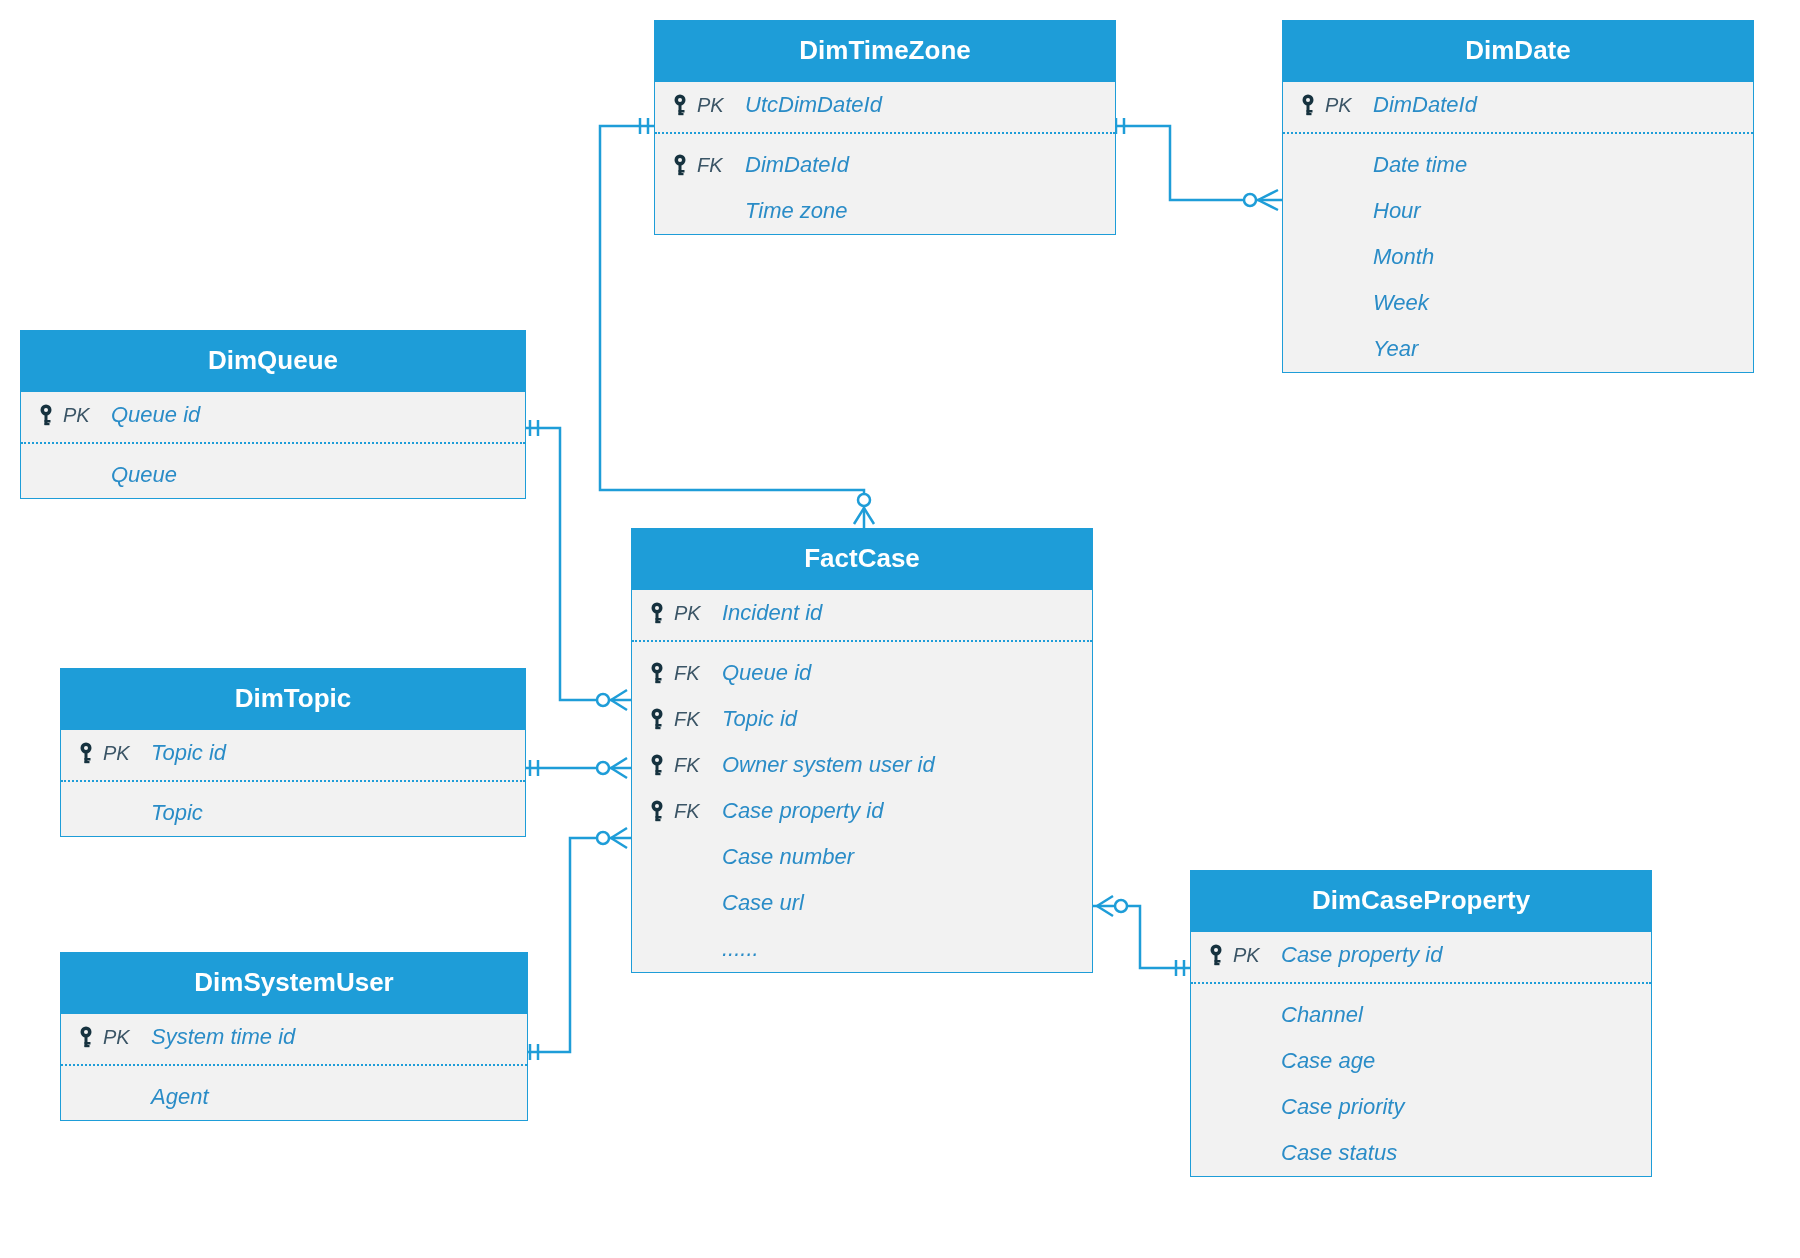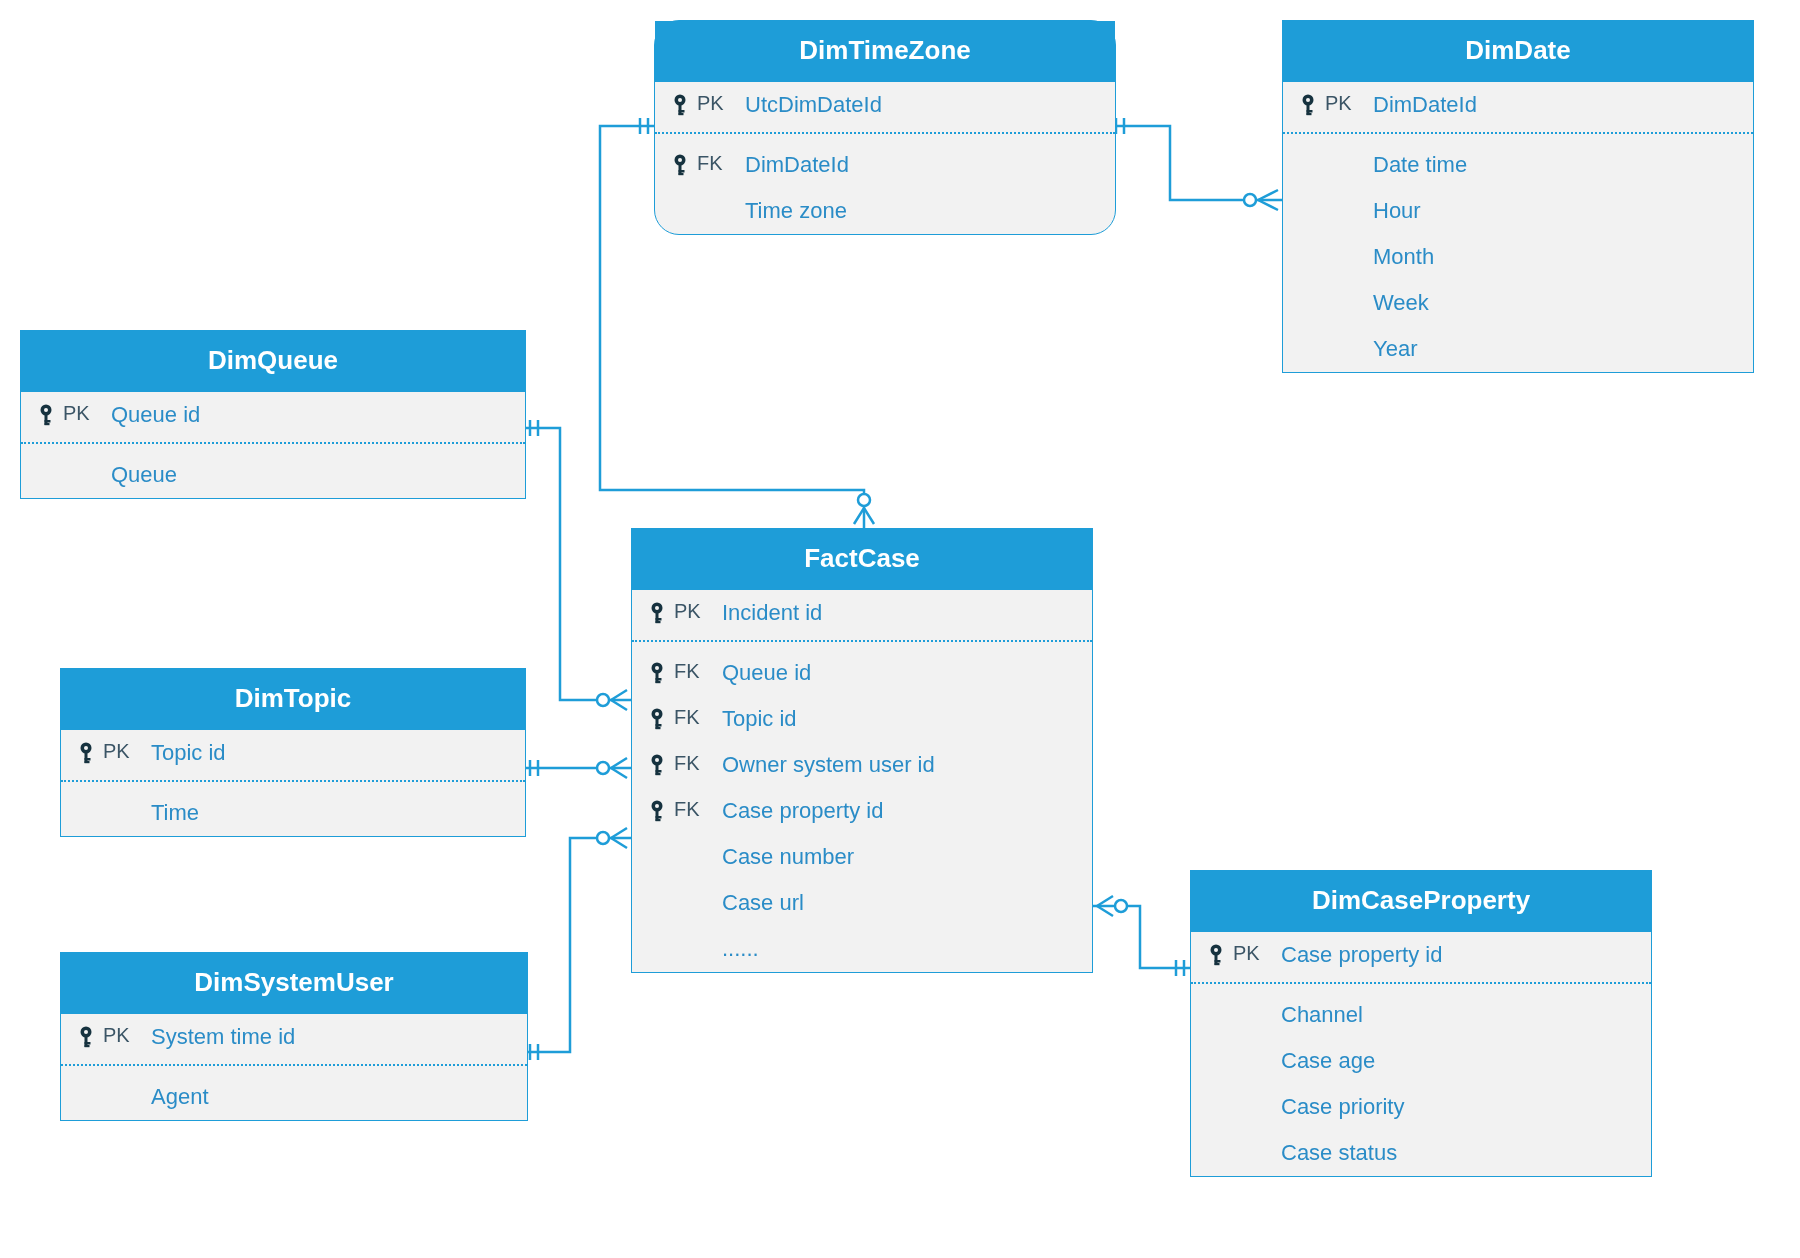--- a/index.html
+++ b/index.html
@@ -35,23 +35,25 @@
     font-weight: 600;
     font-size: 26px;
     text-align: center;
     padding: 14px 0 16px 0;
   }
   .entity-body {
     padding: 0;
   }
   .row {
     display: flex;
+    align-items: center;
     padding: 10px 12px 10px 8px;
     font-size: 22px;
     color: #2a8cc7;
+    font-style: italic;
   }
   .row.after-pk {
     border-top: 2px dotted #1e9dd8;
     margin-top: 4px;
     padding-top: 18px;
   }
   .icon-cell {
     width: 34px;
     display: flex;
     justify-content: center;
@@ -110,21 +112,21 @@
 
     <path d="M1093 906 L1140 906 L1140 968 L1190 968"></path>
     <path d="M1097 906 L1113 896 M1097 906 L1113 916"></path>
         <circle cx="1121" cy="906" r="6" stroke="#1e9dd8" fill="#fff"></circle>
     <path d="M1176 960 L1176 976"></path>
         <path d="M1184 960 L1184 976"></path>
   </g>
 </svg>
 
 <div id="entities-root">
-      <div class="entity" style="left: 654px; top: 20px; width: 462px; border-radius: 25px;">
+      <div class="entity" style="left: 654px; top: 20px; width: 462px;">
         <div class="entity-header">DimTimeZone</div>
         <div class="entity-body">
           <div class="row">
             <div class="icon-cell key-icon">
               <svg width="18" height="24" viewBox="0 0 18 24">
                 <circle cx="9" cy="7" r="5.5" fill="#16323f"></circle>
                 <circle cx="9" cy="7" r="2" fill="#f2f2f2"></circle>
                 <rect x="7.5" y="11" width="3" height="11" fill="#16323f"></rect>
                 <rect x="7.5" y="17" width="6" height="2.5" fill="#16323f"></rect>
                 <rect x="7.5" y="20" width="5" height="2.2" fill="#16323f"></rect>
@@ -231,21 +233,21 @@
                 <rect x="7.5" y="17" width="6" height="2.5" fill="#16323f"></rect>
                 <rect x="7.5" y="20" width="5" height="2.2" fill="#16323f"></rect>
               </svg>
             </div>
             <div class="kt-cell">PK</div>
             <div class="label-cell">Topic id</div>
           </div>
           <div class="row after-pk">
             <div class="icon-cell key-icon"></div>
             <div class="kt-cell"></div>
-            <div class="label-cell">Time</div>
+            <div class="label-cell">Topic</div>
           </div>
         </div>
       </div>
       <div class="entity" style="left: 60px; top: 952px; width: 468px;">
         <div class="entity-header">DimSystemUser</div>
         <div class="entity-body">
           <div class="row">
             <div class="icon-cell key-icon">
               <svg width="18" height="24" viewBox="0 0 18 24">
                 <circle cx="9" cy="7" r="5.5" fill="#16323f"></circle>

